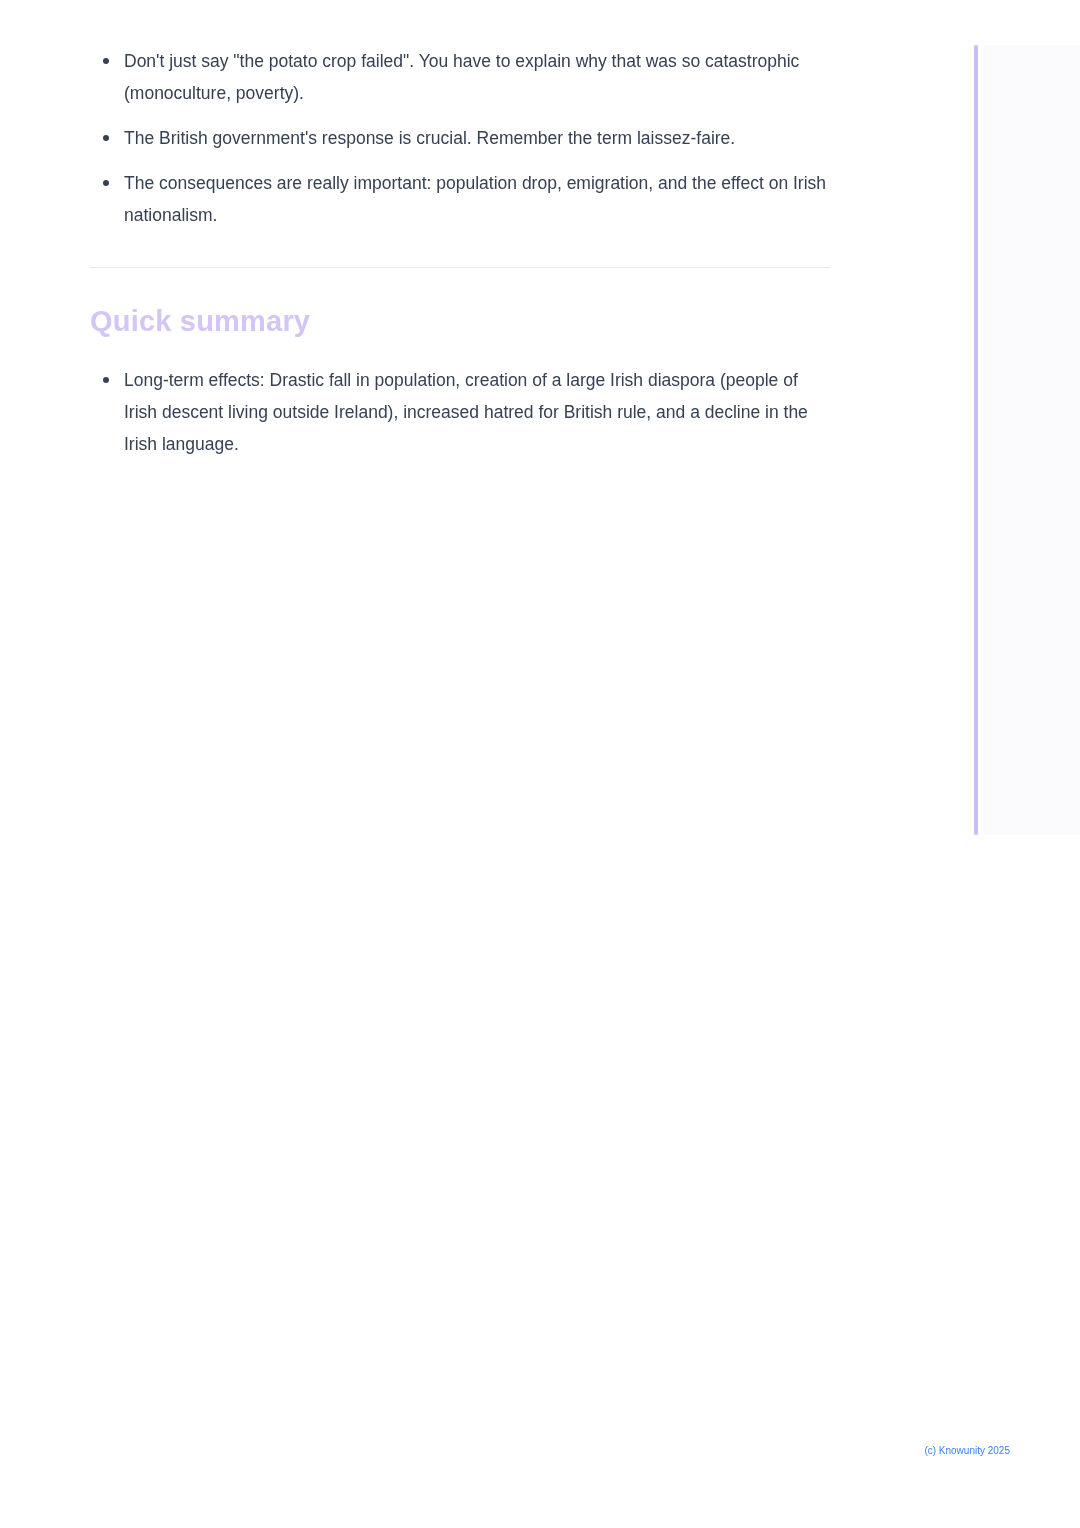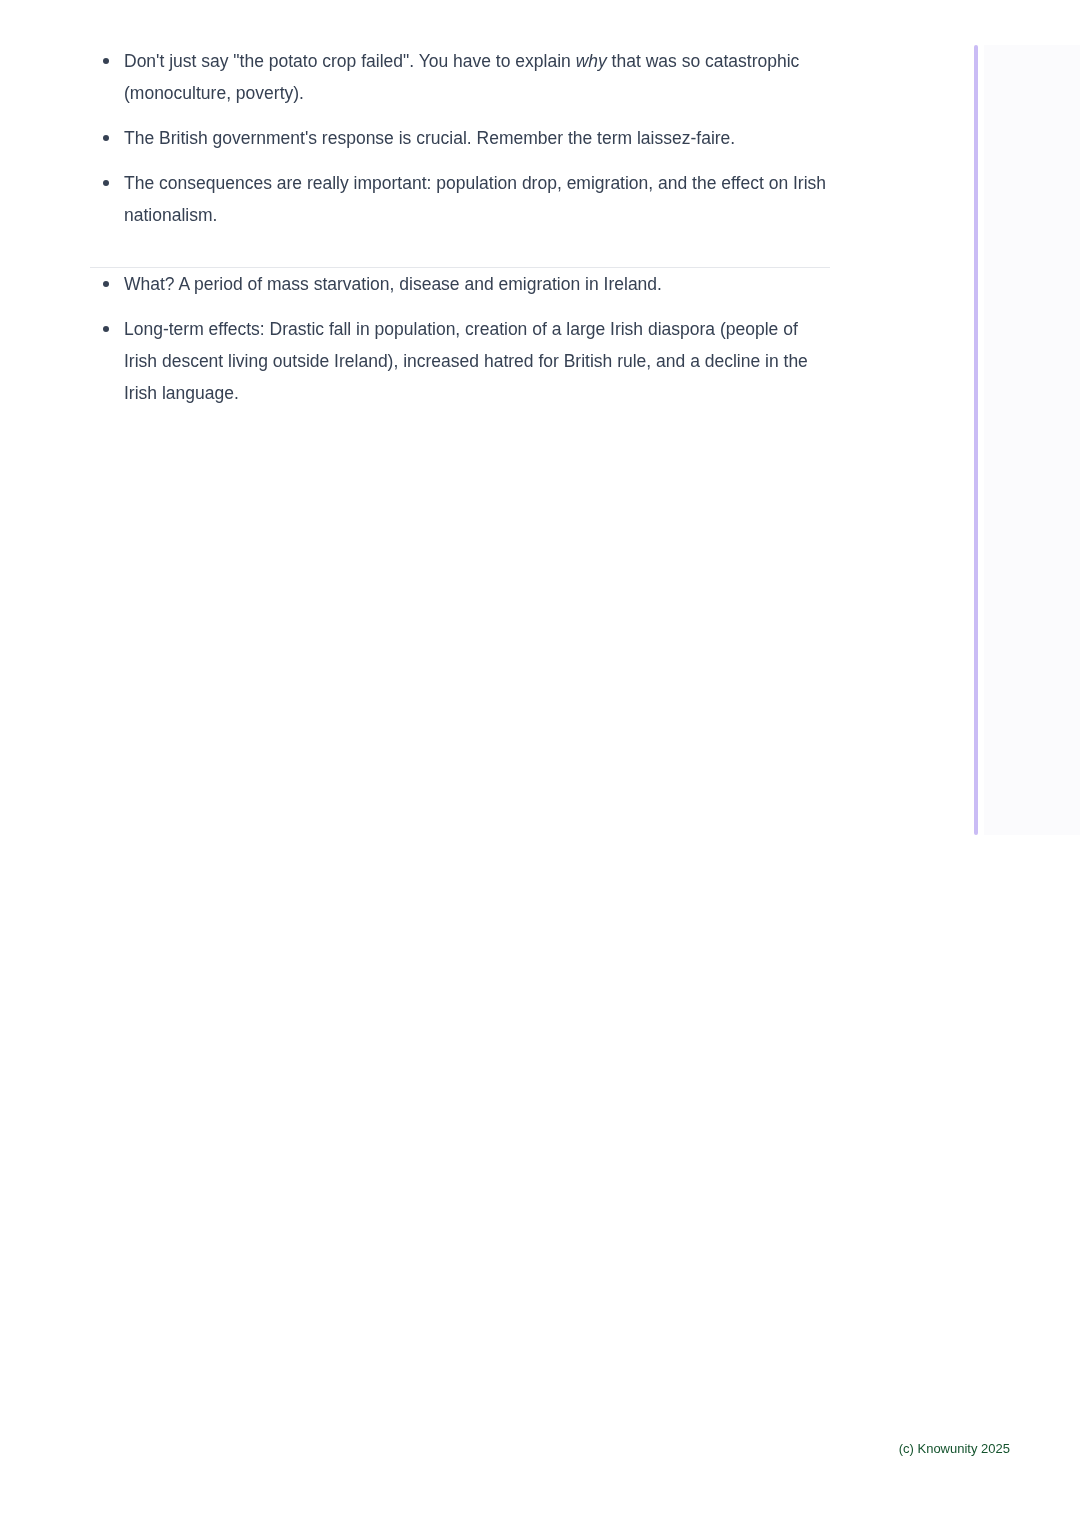--- a/index.html
+++ b/index.html
@@ -36,21 +36,21 @@
     content: "";
     position: absolute;
     left: -21px;
     top: 13px;
     width: 6px;
     height: 6px;
     border-radius: 50%;
     background: #364153;
   }
   .bold { font-weight: 400; text-align: right; }
-  .italic { font-style: italic; }
+  .italic { }
   .divider {
     border: none;
     border-top: 1px solid #e5e7eb;
     margin: 36px 0 0 0;
     width: 740px;
   }
   .section-heading {
     margin-top: 37px;
     margin-bottom: 26px;
     font-size: 29px;
@@ -72,22 +72,22 @@
     left: 974px;
     width: 4px;
     height: 790px;
     border-radius: 2px;
     background: #cabcf5;
   }
   .footer {
     position: absolute;
     right: 70px;
     bottom: 72px;
-    font-size: 13px;
-    color: #14532d;
+    font-size: 10px;
+    color: #3b82f6;
   }
 </style>
 </head>
 <body>
 
 <div class="page">
 
   <div class="side-panel"></div>
   <div class="scroll-thumb"></div>
 
@@ -104,26 +104,24 @@
         </li>
 
 
         <li>
           <span><span>The consequences are really important: population drop, emigration, and the effect on Irish nationalism.</span></span>
         </li>
       </ul>
 
     <hr class="divider">
 
+    <h2 class="section-heading">Quick summary</h2>
 
     <ul class="bullet-list">
 
-        <li>
-          <span><span class="bold">What?</span><span> A period of mass starvation, disease and emigration in Ireland.</span></span>
-        </li>
 
 
 
 
         <li>
           <span><span class="bold">Long-term effects:</span><span> Drastic fall in population, creation of a large Irish diaspora (people of Irish descent living outside Ireland), increased hatred for British rule, and a decline in the Irish language.</span></span>
         </li>
       </ul>
 
   </div>

